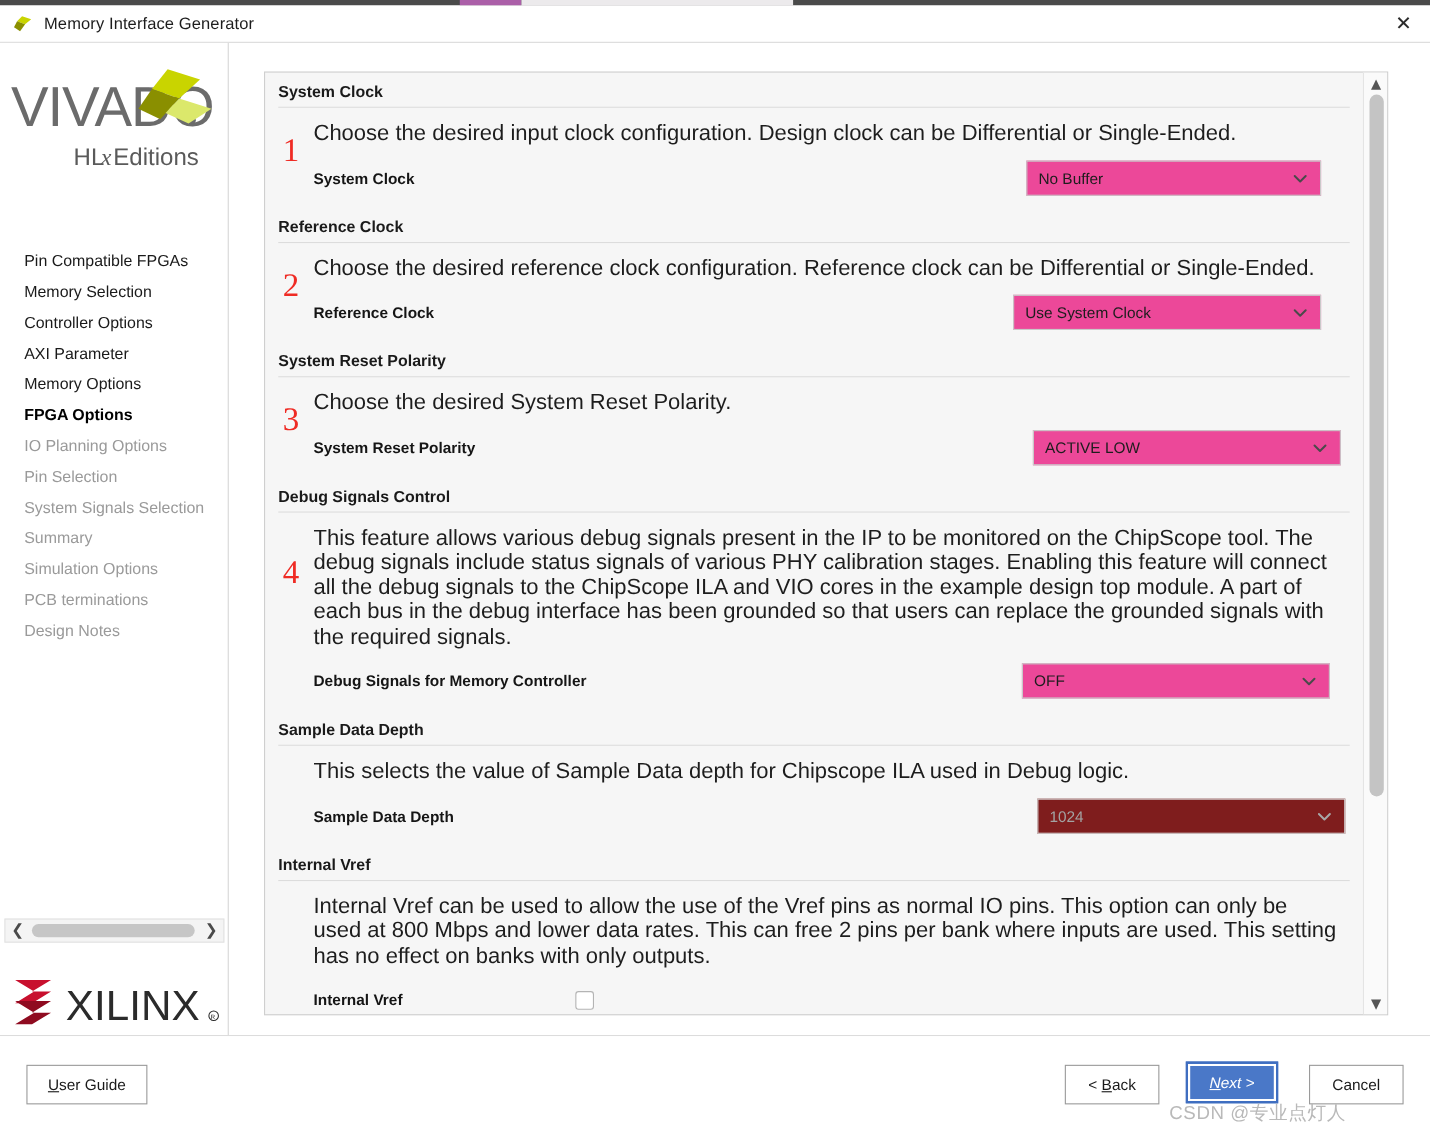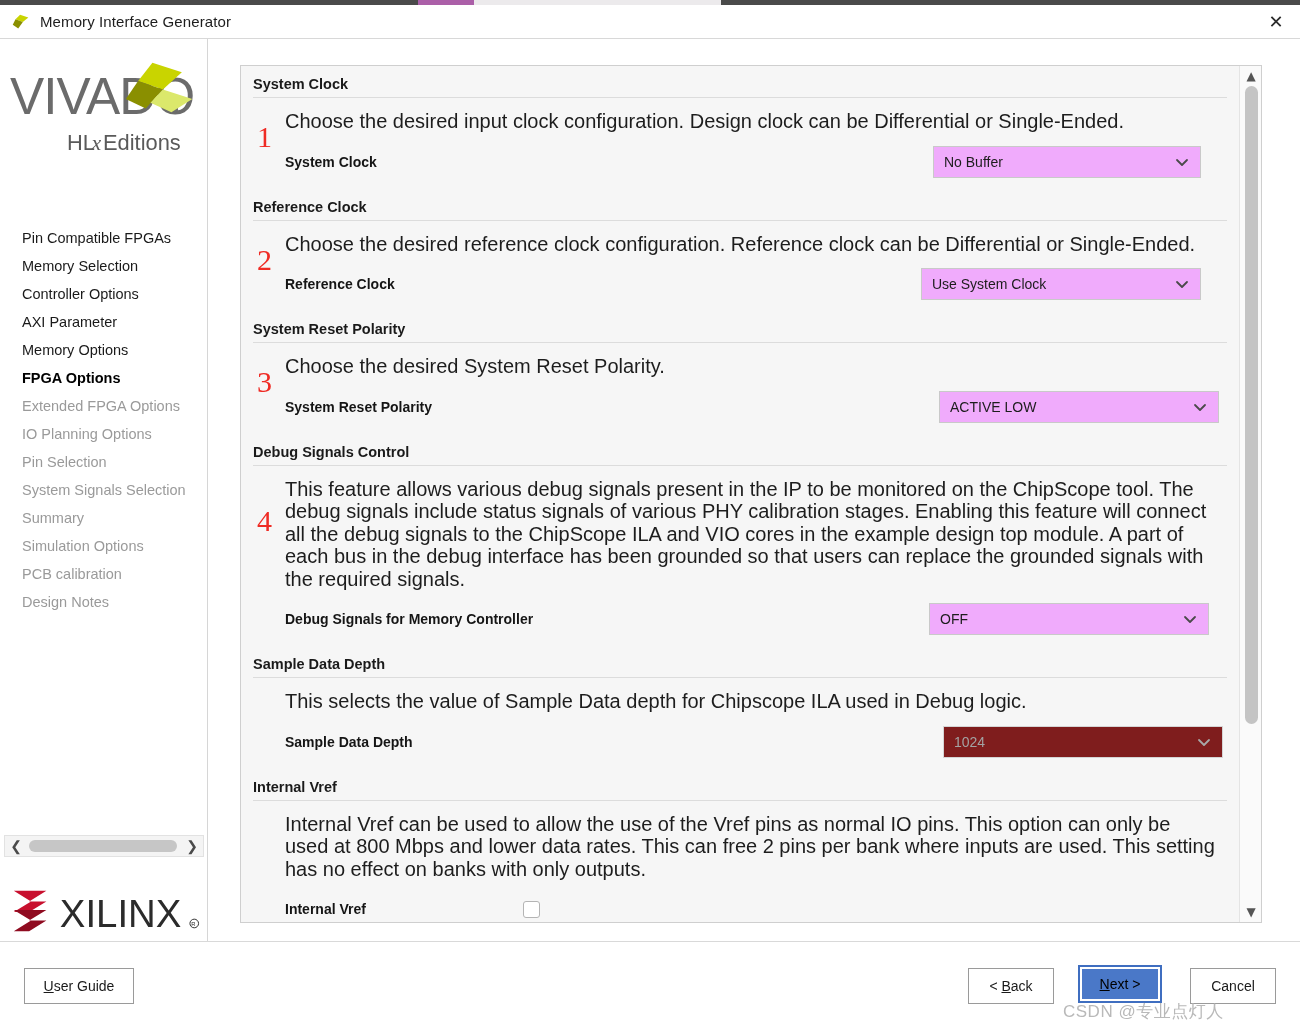--- a/index.html
+++ b/index.html
@@ -106,21 +106,21 @@
   .desc {
     font-size:20px; color:#1d1d1d; line-height:22.5px; max-width:930px;
   }
   .field-row {
     display:flex; align-items:center; margin-top:12px; min-height:34px;
   }
   .field-label { font-size:14px; font-weight:bold; color:#151515; }
 
   
   .dropdown {
-    position:absolute; height:32px; background:#f0abfc; border:1px solid #c9c9c9;
+    position:absolute; height:32px; background:#ec4899; border:1px solid #c9c9c9;
     display:flex; align-items:center; padding:0 10px; cursor:pointer;
   }
   .dropdown .dd-value { flex:1; font-size:14px; color:#1d1d1d; white-space:nowrap; }
   .dropdown .dd-chevron { width:16px; height:16px; flex:none; }
   .dropdown.disabled { background:#7f1d1d; border-color:#d5d5d5; cursor:default; }
   .dropdown.disabled .dd-value { color:#a3a3a3; }
 
   
   .checkbox {
     width:17px; height:17px; border:1px solid #b4b4b4; border-radius:3px;
@@ -135,22 +135,23 @@
 
   
   .footer-sep { position:absolute; left:0; top:902px; width:1300px; height:1px; background:#d9d9d9; }
   .footer { position:absolute; left:0; top:903px; width:1300px; height:87px; background:#ffffff; }
   .btn {
     position:absolute; height:36px; background:#ffffff; border:1px solid #9a9a9a;
     font-size:14px; color:#1a1a1a; display:flex; align-items:center; justify-content:center;
     cursor:pointer; font-family:"Liberation Sans", sans-serif;
   }
   .btn.primary {
-    background:#4a78c8; border:2px solid #3f6ec0; color:#000000;
+    background:#4a78c8; border:2px solid #3f6ec0; color:#ffffff;
     box-shadow: inset 0 0 0 2px #ffffff;
+    font-style: italic;
   }
   .btn .mn { text-decoration:underline; }
 
   
   .watermark {
     position:absolute; left:1063px; top:1000px; font-size:17px; color:#b9b9b9;
     white-space:nowrap; font-family:Liberation Sans, sans-serif; letter-spacing:.5px;
   }
 </style>
 </head>
@@ -188,27 +189,26 @@
         <text x="100" y="100" font-family="Liberation Sans, sans-serif" font-size="23" fill="#5a5a5a">Editions</text>
       </svg>
 
       <div class="nav">
         <div class="nav-item">Pin Compatible FPGAs</div>
         <div class="nav-item">Memory Selection</div>
         <div class="nav-item">Controller Options</div>
         <div class="nav-item">AXI Parameter</div>
         <div class="nav-item">Memory Options</div>
         <div class="nav-item active">FPGA Options</div>
-        <div class="nav-item disabled">Extended FPGA Options</div>
         <div class="nav-item disabled">IO Planning Options</div>
         <div class="nav-item disabled">Pin Selection</div>
         <div class="nav-item disabled">System Signals Selection</div>
         <div class="nav-item disabled">Summary</div>
         <div class="nav-item disabled">Simulation Options</div>
-        <div class="nav-item disabled">PCB calibration</div>
+        <div class="nav-item disabled">PCB terminations</div>
         <div class="nav-item disabled">Design Notes</div>
       </div>
 
       <div class="hscroll">
         <div class="arrow">❮</div>
         <div class="track">
           <div class="thumb"></div>
         </div>
         <div class="arrow">❯</div>
       </div>

